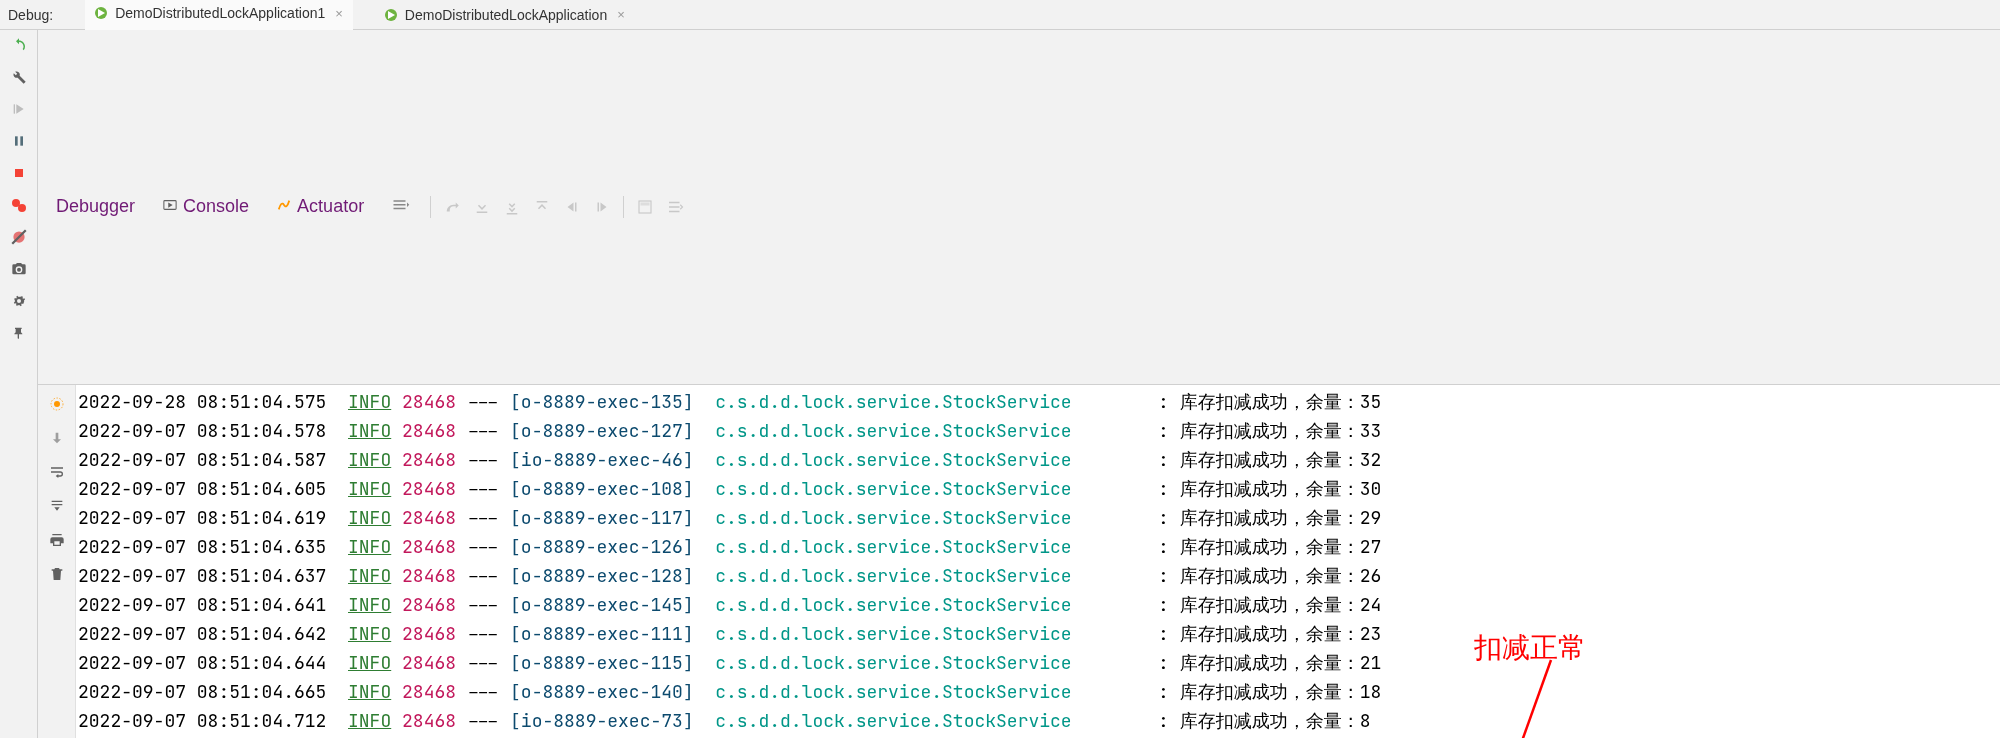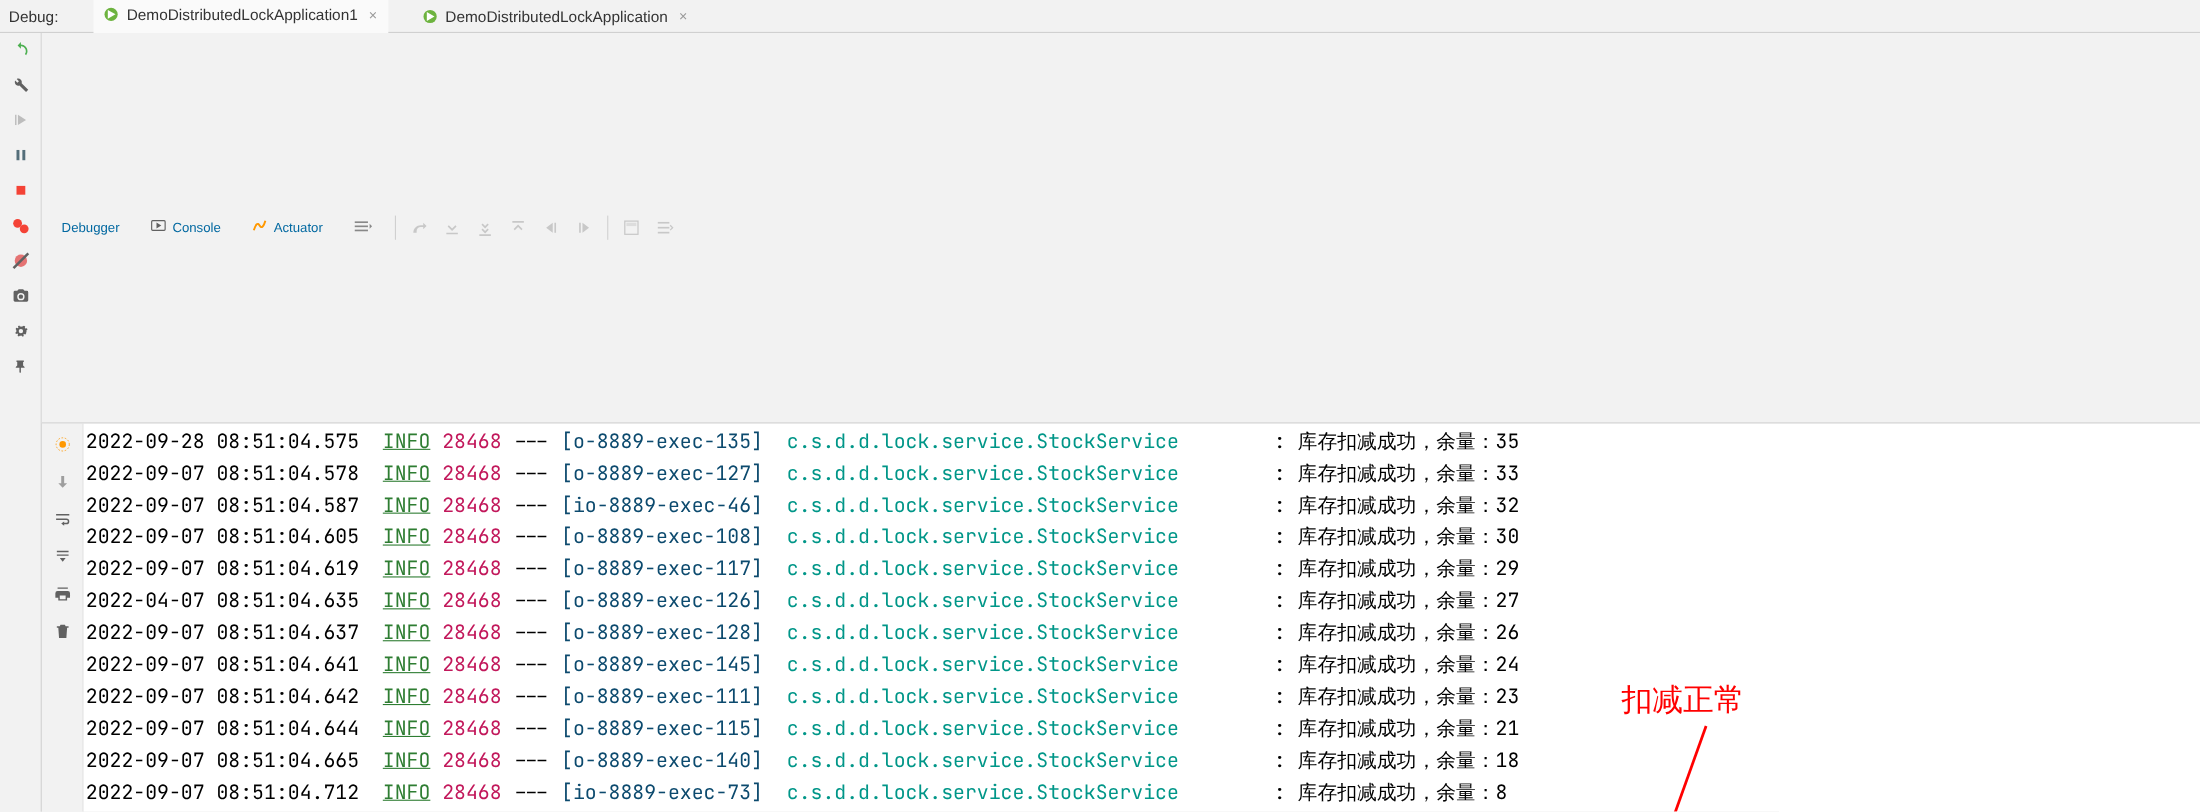--- a/index.html
+++ b/index.html
@@ -68,22 +68,22 @@
     height: 34px;
     background:#f2f2f2;
     border-bottom:1px solid #d0d0d0;
     padding-left:6px;
     gap: 4px;
     flex:1;
   }
   .sec-tab {
     padding: 3px 12px;
     cursor:pointer;
-    font-size:12px;
-    color:#0369a1;
+    font-size:18px;
+    color:#701a75;
     display:flex;
     align-items:center;
     gap:6px;
   }
   .sec-sep {
     width:1px;height:22px;background:#d0d0d0;margin:0 4px;
   }
   .sec-icon-btn {
     width:26px;height:26px;display:flex;align-items:center;justify-content:center;
     color:#888;cursor:pointer;
@@ -340,31 +340,31 @@
       </div>
 
       <div class="console-pane" id="console-pane">
 
         <div id="log-container">
             <div class="log-row"><span class="ts">2022-09-28 08:51:04.575</span>  <span class="lvl">INFO</span> <span class="pid">28468</span><span class="dash"> --- </span><span class="thread">[o-8889-exec-135] </span> <span class="logger">c.s.d.d.lock.service.StockService</span><span class="msg">        : 库存扣减成功，余量：35</span></div>
             <div class="log-row"><span class="ts">2022-09-07 08:51:04.578</span>  <span class="lvl">INFO</span> <span class="pid">28468</span><span class="dash"> --- </span><span class="thread">[o-8889-exec-127] </span> <span class="logger">c.s.d.d.lock.service.StockService</span><span class="msg">        : 库存扣减成功，余量：33</span></div>
             <div class="log-row"><span class="ts">2022-09-07 08:51:04.587</span>  <span class="lvl">INFO</span> <span class="pid">28468</span><span class="dash"> --- </span><span class="thread">[io-8889-exec-46] </span> <span class="logger">c.s.d.d.lock.service.StockService</span><span class="msg">        : 库存扣减成功，余量：32</span></div>
             <div class="log-row"><span class="ts">2022-09-07 08:51:04.605</span>  <span class="lvl">INFO</span> <span class="pid">28468</span><span class="dash"> --- </span><span class="thread">[o-8889-exec-108] </span> <span class="logger">c.s.d.d.lock.service.StockService</span><span class="msg">        : 库存扣减成功，余量：30</span></div>
             <div class="log-row"><span class="ts">2022-09-07 08:51:04.619</span>  <span class="lvl">INFO</span> <span class="pid">28468</span><span class="dash"> --- </span><span class="thread">[o-8889-exec-117] </span> <span class="logger">c.s.d.d.lock.service.StockService</span><span class="msg">        : 库存扣减成功，余量：29</span></div>
-            <div class="log-row"><span class="ts">2022-04-07 08:51:04.635</span>  <span class="lvl">INFO</span> <span class="pid">28468</span><span class="dash"> --- </span><span class="thread">[o-8889-exec-126] </span> <span class="logger">c.s.d.d.lock.service.StockService</span><span class="msg">        : 库存扣减成功，余量：27</span></div>
+            <div class="log-row"><span class="ts">2022-09-07 08:51:04.635</span>  <span class="lvl">INFO</span> <span class="pid">28468</span><span class="dash"> --- </span><span class="thread">[o-8889-exec-126] </span> <span class="logger">c.s.d.d.lock.service.StockService</span><span class="msg">        : 库存扣减成功，余量：27</span></div>
             <div class="log-row"><span class="ts">2022-09-07 08:51:04.637</span>  <span class="lvl">INFO</span> <span class="pid">28468</span><span class="dash"> --- </span><span class="thread">[o-8889-exec-128] </span> <span class="logger">c.s.d.d.lock.service.StockService</span><span class="msg">        : 库存扣减成功，余量：26</span></div>
             <div class="log-row"><span class="ts">2022-09-07 08:51:04.641</span>  <span class="lvl">INFO</span> <span class="pid">28468</span><span class="dash"> --- </span><span class="thread">[o-8889-exec-145] </span> <span class="logger">c.s.d.d.lock.service.StockService</span><span class="msg">        : 库存扣减成功，余量：24</span></div>
             <div class="log-row"><span class="ts">2022-09-07 08:51:04.642</span>  <span class="lvl">INFO</span> <span class="pid">28468</span><span class="dash"> --- </span><span class="thread">[o-8889-exec-111] </span> <span class="logger">c.s.d.d.lock.service.StockService</span><span class="msg">        : 库存扣减成功，余量：23</span></div>
             <div class="log-row"><span class="ts">2022-09-07 08:51:04.644</span>  <span class="lvl">INFO</span> <span class="pid">28468</span><span class="dash"> --- </span><span class="thread">[o-8889-exec-115] </span> <span class="logger">c.s.d.d.lock.service.StockService</span><span class="msg">        : 库存扣减成功，余量：21</span></div>
             <div class="log-row"><span class="ts">2022-09-07 08:51:04.665</span>  <span class="lvl">INFO</span> <span class="pid">28468</span><span class="dash"> --- </span><span class="thread">[o-8889-exec-140] </span> <span class="logger">c.s.d.d.lock.service.StockService</span><span class="msg">        : 库存扣减成功，余量：18</span></div>
             <div class="log-row"><span class="ts">2022-09-07 08:51:04.712</span>  <span class="lvl">INFO</span> <span class="pid">28468</span><span class="dash"> --- </span><span class="thread">[io-8889-exec-73] </span> <span class="logger">c.s.d.d.lock.service.StockService</span><span class="msg">        : 库存扣减成功，余量：8</span></div>
             <div class="log-row"><span class="ts">2022-09-07 08:51:04.744</span>  <span class="lvl">INFO</span> <span class="pid">28468</span><span class="dash"> --- </span><span class="thread">[o-8889-exec-136] </span> <span class="logger">c.s.d.d.lock.service.StockService</span><span class="msg">        : 库存扣减成功，余量：5</span></div>
           </div>
 
-        <div class="annotation" style="top:236px; left:1398px;">扣减正常</div>
+        <div class="annotation" style="top:248px; left:1398px;">扣减正常</div>
         <svg class="arrow-svg" style="top:270px;left:1380px;" width="120" height="240">
           <defs>
             <marker id="ah" markerWidth="10" markerHeight="10" refX="6" refY="3" orient="auto">
               <path d="M0,0 L0,6 L8,3 z" fill="#ff0000"></path>
             </marker>
           </defs>
           <line x1="95" y1="5" x2="18" y2="220" stroke="#ff0000" stroke-width="2.5" marker-end="url(#ah)"></line>
         </svg>
       </div>
     </div>

